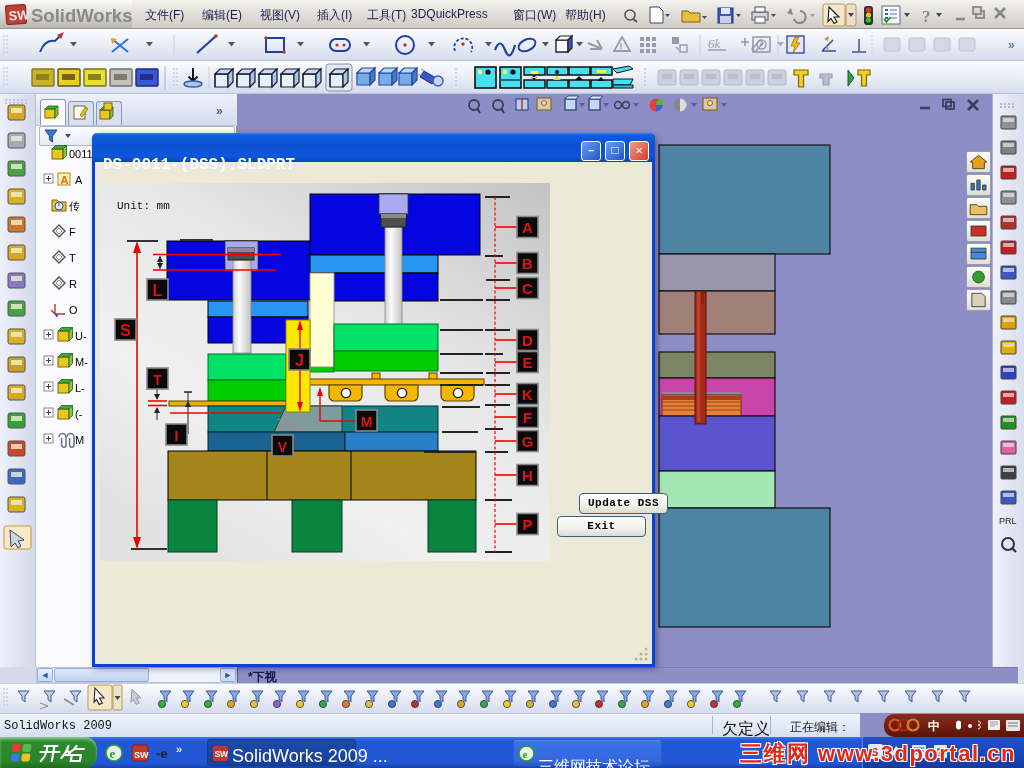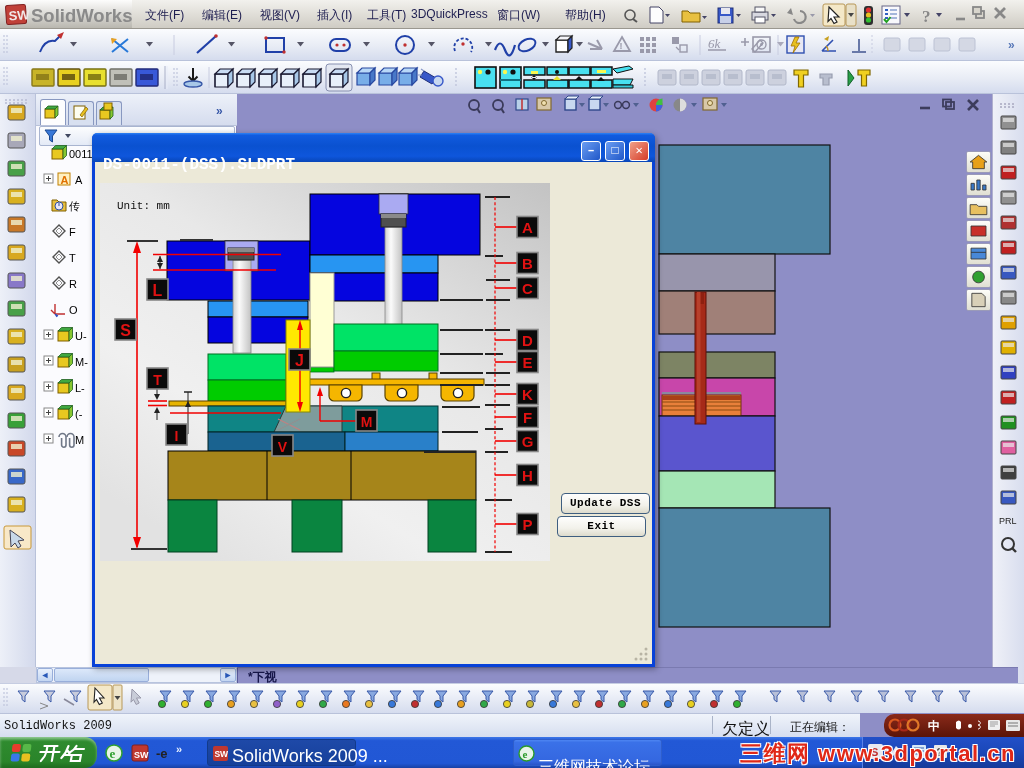--- a/index.html
+++ b/index.html
@@ -39,21 +39,21 @@
 </style></head><body>
 <div class="abs" id="titlebar"></div>
 <div class="abs" id="logo"></div>
 <div class="abs" id="menus">
     <span class="abs" style="left:0px;top:0">文件(F)</span>
     <span class="abs" style="left:57px;top:0">编辑(E)</span>
     <span class="abs" style="left:115px;top:0">视图(V)</span>
     <span class="abs" style="left:172px;top:0">插入(I)</span>
     <span class="abs" style="left:222px;top:0">工具(T)</span>
     <span class="abs" style="left:266px;top:0">3DQuickPress</span>
-    <span class="abs" style="left:352px;top:0">窗口(W)</span>
+    <span class="abs" style="left:368px;top:0">窗口(W)</span>
     <span class="abs" style="left:420px;top:0">帮助(H)</span>
   </div>
 <div class="abs tb" id="row2"></div>
 <div class="abs tb" id="row3"></div>
 <svg class="abs" style="left:4px;top:2px" width="130" height="26" viewBox="0 0 130 26">
 <rect x="2" y="3" width="20" height="19" fill="#C04038" rx="2" transform="rotate(-4 12 12)" stroke="#802020"></rect>
 <text x="4.5" y="18" font-size="13" font-weight="bold" fill="#F0E8E8" font-family="Liberation Sans" transform="rotate(-4 12 12)">SW</text>
 <text x="27" y="19.5" font-size="18.5" font-weight="bold" fill="#8A8A8A" font-family="Liberation Sans">SolidWorks</text>
 </svg>
 <svg class="abs" style="left:620px;top:2px" width="404" height="26" viewBox="0 0 404 26">
@@ -828,21 +828,21 @@
 <rect x="66" y="241" width="21" height="21" fill="#0A0A0A" stroke="#888" stroke-width="1.6"></rect>
       <text x="76.5" y="257.5" fill="#E01212" font-family="Liberation Sans,sans-serif" font-weight="bold" font-size="14" text-anchor="middle">I</text>
 <rect x="189" y="166" width="21" height="21" fill="#0A0A0A" stroke="#888" stroke-width="1.6"></rect>
       <text x="199.5" y="182.5" fill="#E01212" font-family="Liberation Sans,sans-serif" font-weight="bold" font-size="16" text-anchor="middle">J</text>
 <rect x="256" y="227" width="21" height="21" fill="#0A0A0A" stroke="#888" stroke-width="1.6"></rect>
       <text x="266.5" y="243.5" fill="#E01212" font-family="Liberation Sans,sans-serif" font-weight="bold" font-size="14" text-anchor="middle">M</text>
 <rect x="172" y="252" width="21" height="21" fill="#0A0A0A" stroke="#888" stroke-width="1.6"></rect>
       <text x="182.5" y="268.5" fill="#E01212" font-family="Liberation Sans,sans-serif" font-weight="bold" font-size="14" text-anchor="middle">V</text>
 <text x="17" y="26" font-family="Liberation Mono,monospace" font-size="11" fill="#111">Unit: mm</text>
 </svg>
-<div class="abs xpbtn" style="left:466px;top:357px">Update DSS</div>
+<div class="abs xpbtn" style="left:484px;top:357px">Update DSS</div>
 <div class="abs xpbtn" style="left:462px;top:380px">Exit</div>
 <svg class="abs" style="left:538px;top:510px" width="16" height="16">
       <g fill="#B8B4A4">
         <circle cx="13" cy="13" r="1.5"></circle>
         <circle cx="13" cy="8" r="1.5"></circle>
         <circle cx="13" cy="3" r="1.5"></circle>
         <circle cx="8" cy="13" r="1.5"></circle>
         <circle cx="8" cy="8" r="1.5"></circle>
         <circle cx="3" cy="13" r="1.5"></circle>
       </g>

